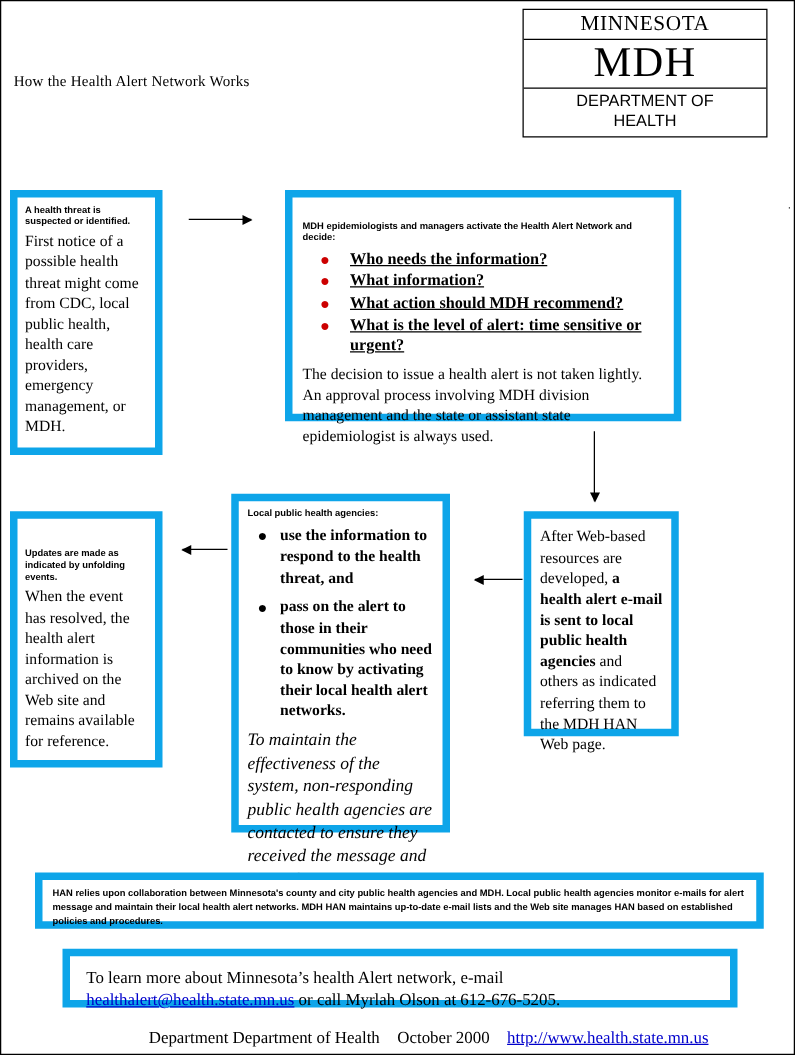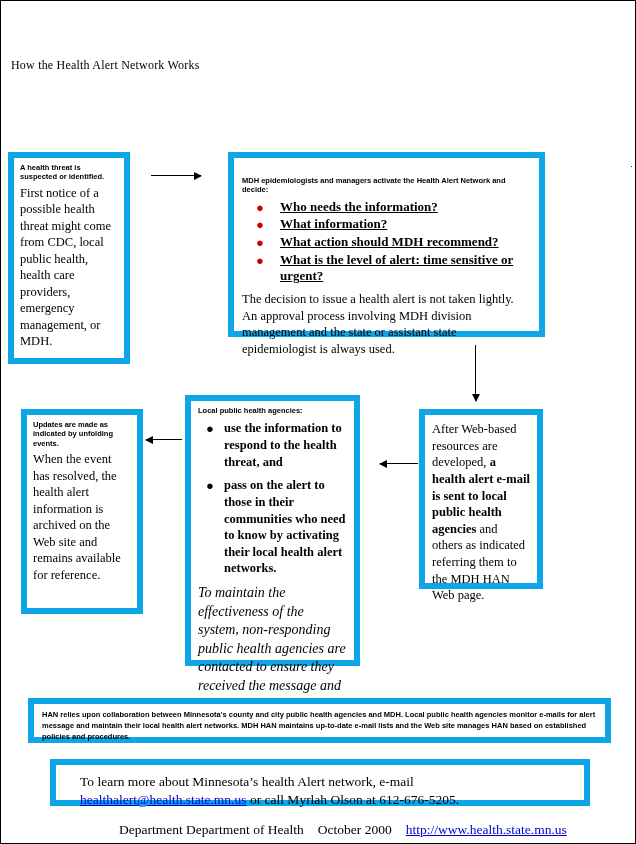--- a/index.html
+++ b/index.html
@@ -189,25 +189,25 @@
   }
   #box-email .t {
     font-family: "Liberation Serif", serif;
     font-size: 12.5px;
     line-height: 1.33;
   }
   #box-email b { font-weight: bold; }
 
   
   #box-updates {
-    left: 20px;
+    left: 7px;
     top: 408px;
     width: 122px;
     height: 205px;
-    padding: 5px 6px;
+    padding: 23px 6px;
   }
 
   
   .arrow-h {
     position: absolute;
     height: 1px;
     background: #000;
   }
   .arrow-h::after {
     content: "";
@@ -255,21 +255,21 @@
     font-family: Liberation Sans, sans-serif;
     font-size: 7.5px;
     font-weight: bold;
     line-height: 1.45;
   }
   #note-learn {
     left: 49px;
     top: 758px;
     width: 540px;
     height: 47px;
-    padding: 8px 24px;
+    padding: 8px 13px;
   }
   #note-learn .t {
     font-family: "Liberation Serif", serif;
     font-size: 13.5px;
     line-height: 1.35;
   }
   a.link {
     color: #0000cc;
     text-decoration: underline;
   }
@@ -290,20 +290,28 @@
     color: #000;
   }
 </style>
 </head>
 <body>
 
 <div class="page">
 
   <div class="doc-title">How the Health Alert Network Works</div>
 
+  <div class="logo">
+    <div class="logo-top">MINNESOTA</div>
+    <div class="logo-mid">MDH</div>
+    <div class="logo-bot">
+      <div>DEPARTMENT OF</div>
+      <div>HEALTH</div>
+    </div>
+  </div>
 
   <div class="tick">·</div>
 
   <div class="box" id="box-first-notice">
     <div class="small-head">A health threat is suspected or identified.</div>
     <div class="body-serif">First notice of a possible health threat might come from CDC, local public health, health care providers, emergency management, or MDH.</div>
   </div>
 
   <div class="arrow-h right" style="left:150px; top:174px; width:50px;"></div>
 

